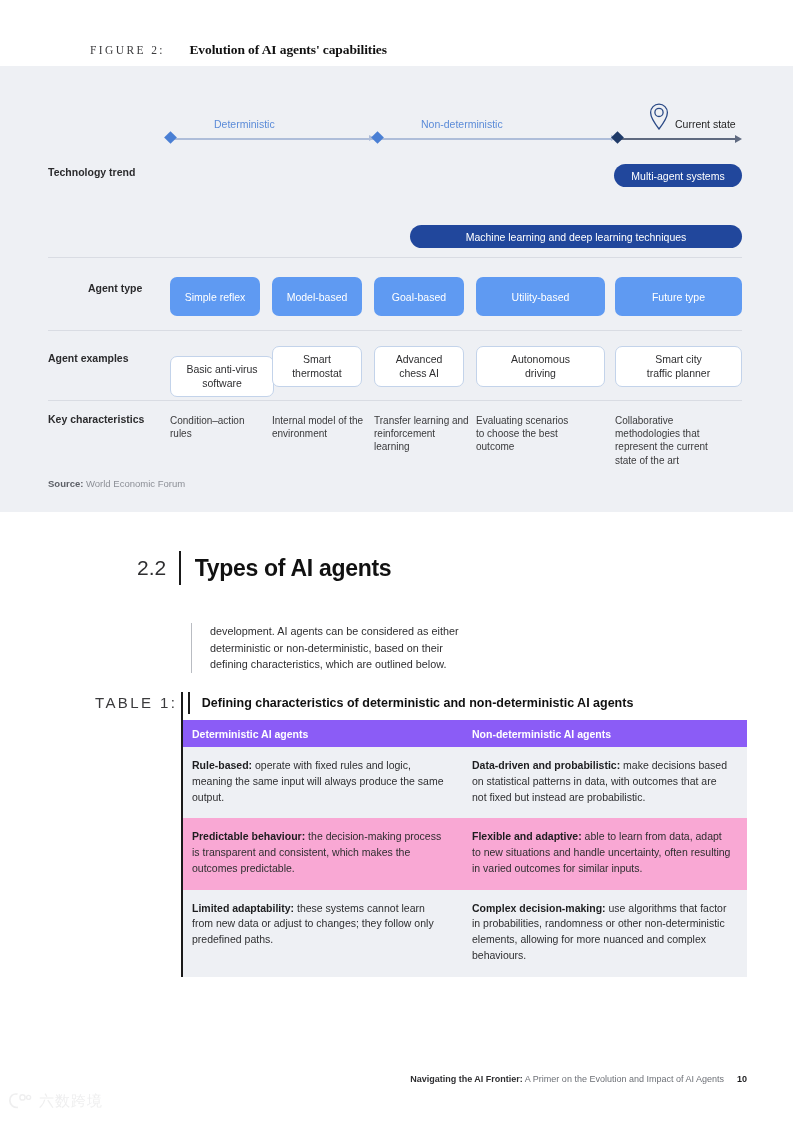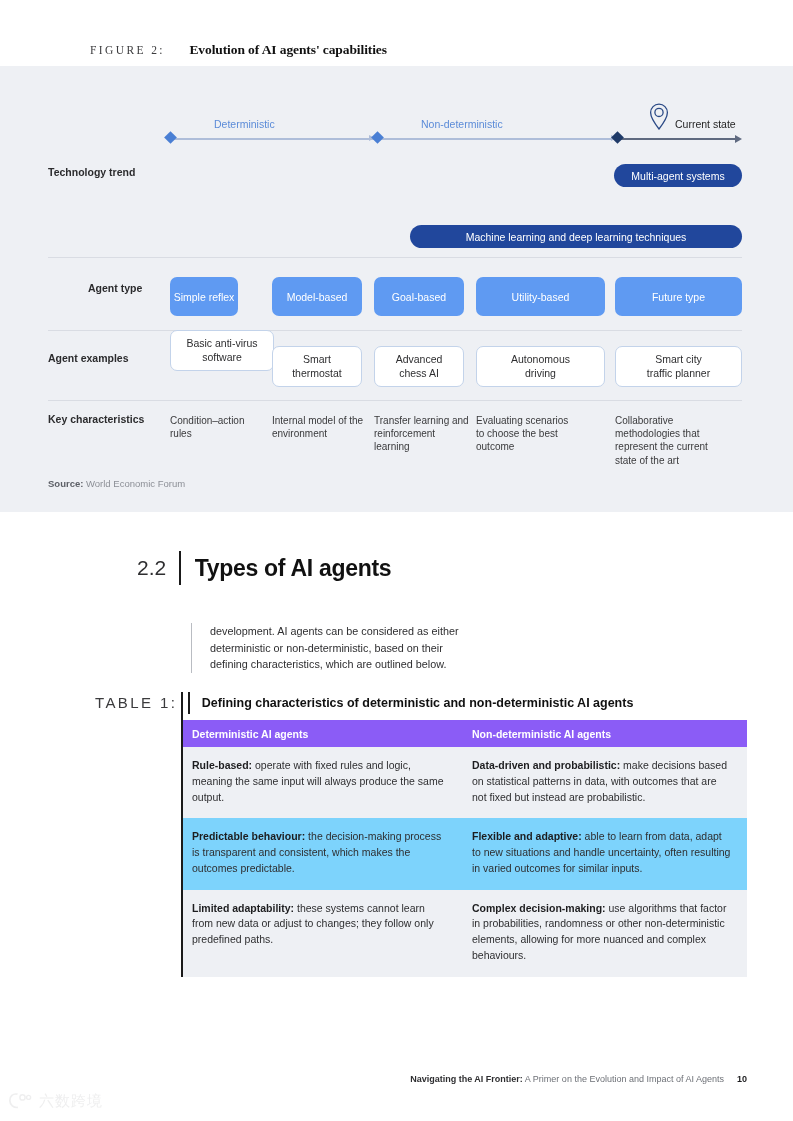--- a/index.html
+++ b/index.html
@@ -285,21 +285,21 @@
   .t-head-cell {
     font-size: 10.5px;
     font-weight: bold;
     color: #ffffff;
   }
   .t-c1 { width: 280px; padding-left: 11px; }
   .t-c2 { width: 286px; padding-left: 11px; }
 
   .t-row { display: flex; }
   .t-row.shaded { background: #eef0f4; }
-  .t-row.plain  { background: #7dd3fc; }
+  .t-row.plain  { background: #f9a8d4; }
   .t-cell {
     font-size: 10.5px;
     line-height: 1.5;
     color: #2e2e30;
     padding: 11px 14px 13px 11px;
   }
   .t-cell b { font-weight: bold; color: #1d1d1f; }
   .t-cell.c1 { width: 280px; }
   .t-cell.c2 { width: 286px; }
 
@@ -376,31 +376,31 @@
 
   <div class="row-label" style="left:48px; top:100px;">Technology trend</div>
 
   <div class="pill" style="left:614px; top:98px; width:128px;">Multi-agent systems</div>
   <div class="pill" style="left:410px; top:159px; width:332px;">Machine learning and deep learning techniques</div>
 
   <div class="sep" style="top:191px;"></div>
 
   <div class="row-label" style="left:48px; top:216px;margin-left:40px;">Agent type</div>
 
-  <div class="atype" style="left:170px; top:211px; width:68px;">Simple reflex</div>
+  <div class="atype" style="left:170px; top:211px; width:90px;">Simple reflex</div>
   <div class="atype" style="left:272px; top:211px; width:90px;">Model-based</div>
   <div class="atype" style="left:374px; top:211px; width:90px;">Goal-based</div>
   <div class="atype" style="left:476px; top:211px; width:129px;">Utility-based</div>
   <div class="atype" style="left:615px; top:211px; width:127px;">Future type</div>
 
   <div class="sep" style="top:264px;"></div>
 
   <div class="row-label" style="left:48px; top:286px;">Agent examples</div>
 
-  <div class="aex" style="left:170px; top:264px; width:104px;">
+  <div class="aex" style="left:170px; top:290px; width:104px;">
     <span><span>Basic anti-virus</span><br><span>software</span></span>
   </div>
   <div class="aex" style="left:272px; top:280px; width:90px;">
     <span><span>Smart</span><br><span>thermostat</span></span>
   </div>
   <div class="aex" style="left:374px; top:280px; width:90px;">
     <span><span>Advanced</span><br><span>chess AI</span></span>
   </div>
   <div class="aex" style="left:476px; top:280px; width:129px;">
     <span><span>Autonomous</span><br><span>driving</span></span>

